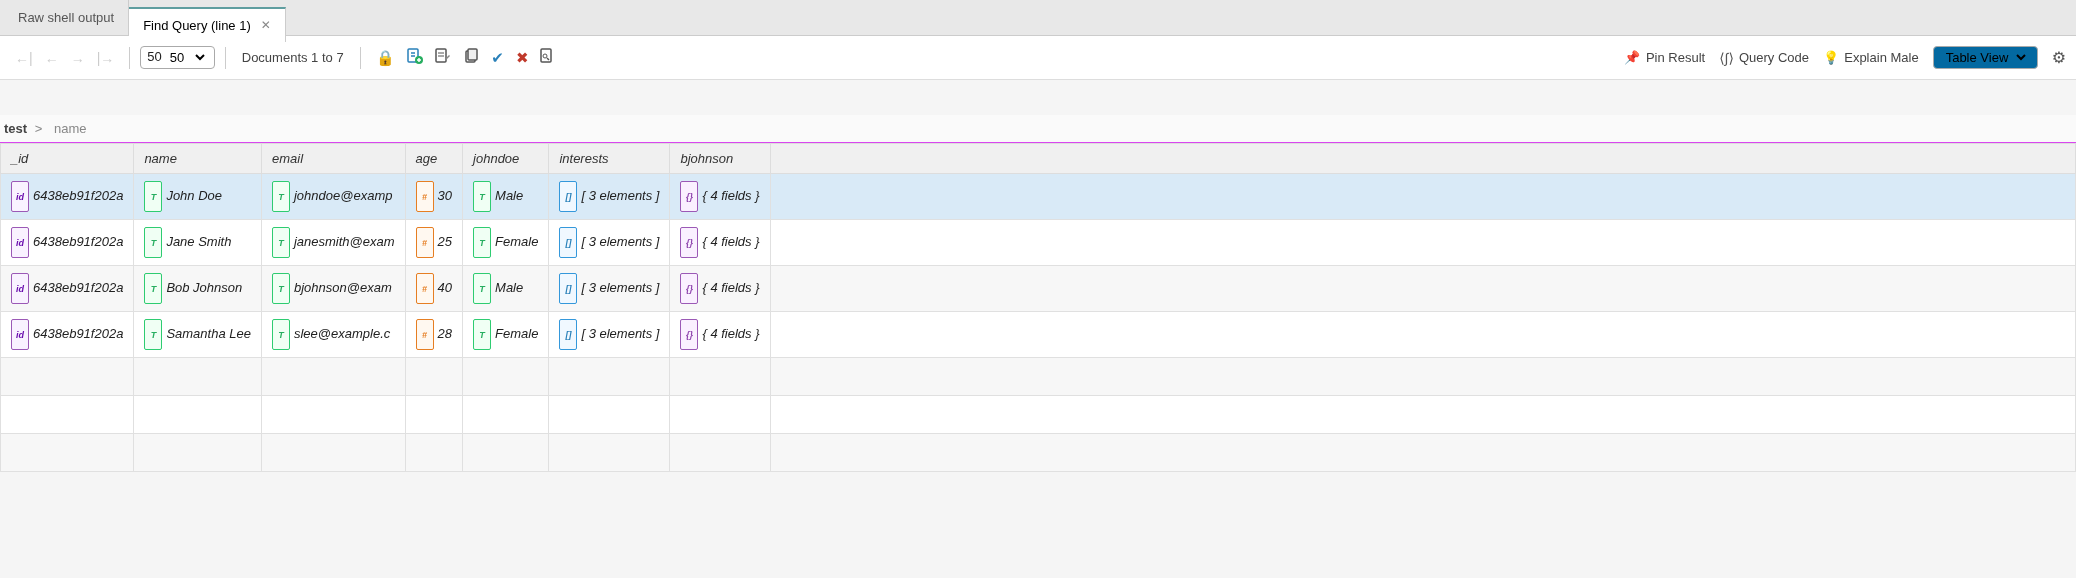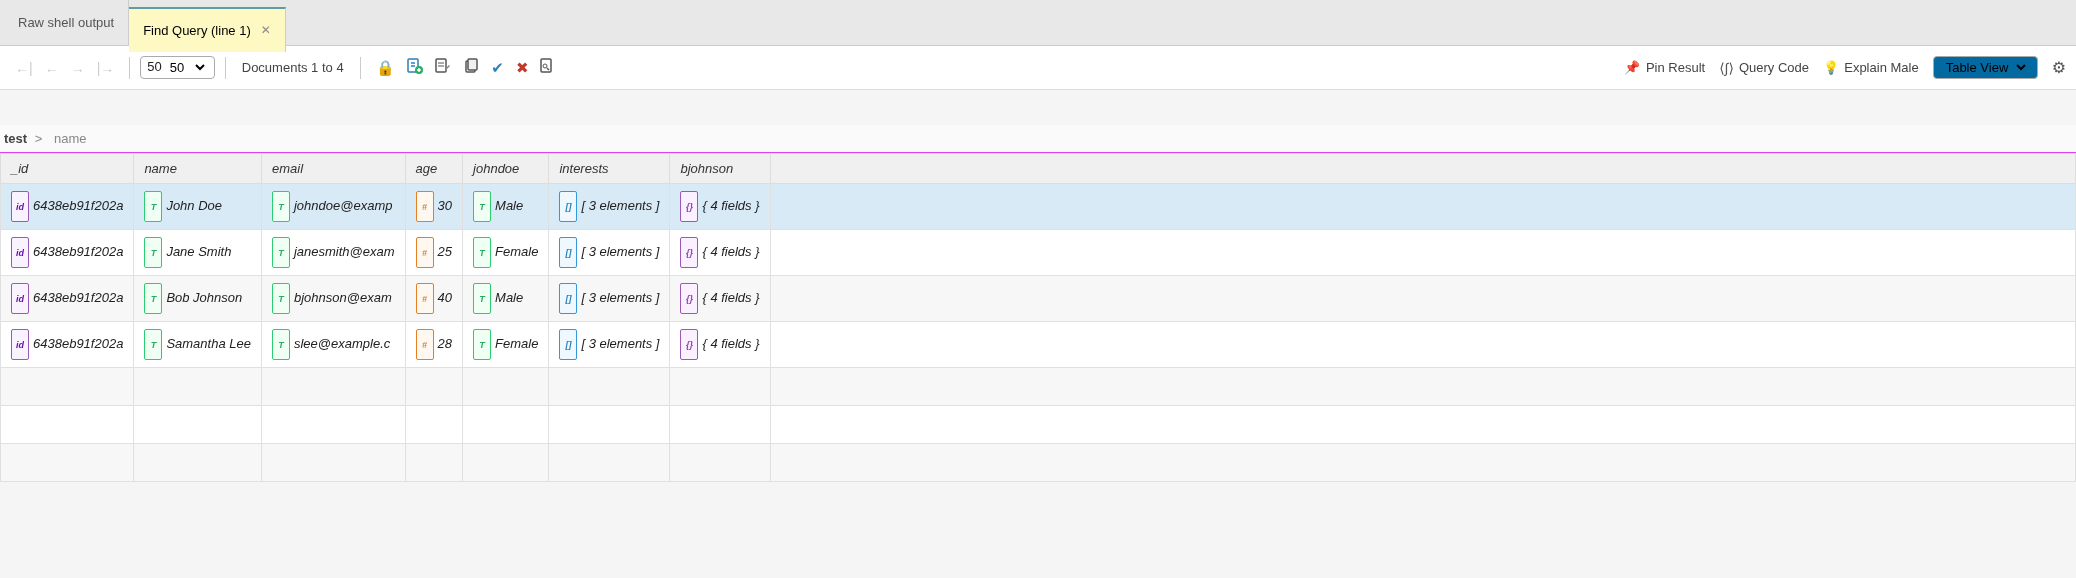--- a/index.html
+++ b/index.html
@@ -9,36 +9,36 @@
       background: #f5f5f5;
       color: #222;
     }
 
     
     .tab-bar {
       display: flex;
       align-items: center;
       background: #e8e8e8;
       border-bottom: 1px solid #ccc;
-      height: 46px;
+      height: 36px;
       padding: 0 4px;
     }
     .tab {
       display: flex;
       align-items: center;
       padding: 0 14px;
       height: 100%;
       font-size: 13px;
       cursor: pointer;
       color: #555;
       border-right: 1px solid #ccc;
       gap: 6px;
     }
     .tab.active {
-      background: #fef9c3;
+      background: #ffffff;
       color: #000;
       border-top: 2px solid #5f9ea0;
       margin-top: 13px;
     }
     .tab-close {
       font-size: 12px;
       color: #888;
       cursor: pointer;
       margin-left: 4px;
     }
@@ -257,21 +257,21 @@
     <span>50</span>
     <select>
       <option>50</option>
       <option>100</option>
       <option>200</option>
     </select>
   </div>
 
   <div class="toolbar-divider"></div>
 
-  <span class="doc-count">Documents 1 to 4</span>
+  <span class="doc-count">Documents 1 to 7</span>
 
   <div class="toolbar-divider"></div>
 
   <div class="toolbar-icons">
     <button class="icon-btn" title="Lock">🔒</button>
     <button class="icon-btn blue" title="Add document">
       <svg width="16" height="16" viewBox="0 0 16 16" fill="none" xmlns="http://www.w3.org/2000/svg">
         <rect x="1" y="1" width="10" height="13" rx="1" stroke="#2980b9" stroke-width="1.5" fill="white"></rect>
         <line x1="4" y1="5" x2="8" y2="5" stroke="#2980b9" stroke-width="1.5"></line>
         <line x1="4" y1="8" x2="8" y2="8" stroke="#2980b9" stroke-width="1.5"></line>

